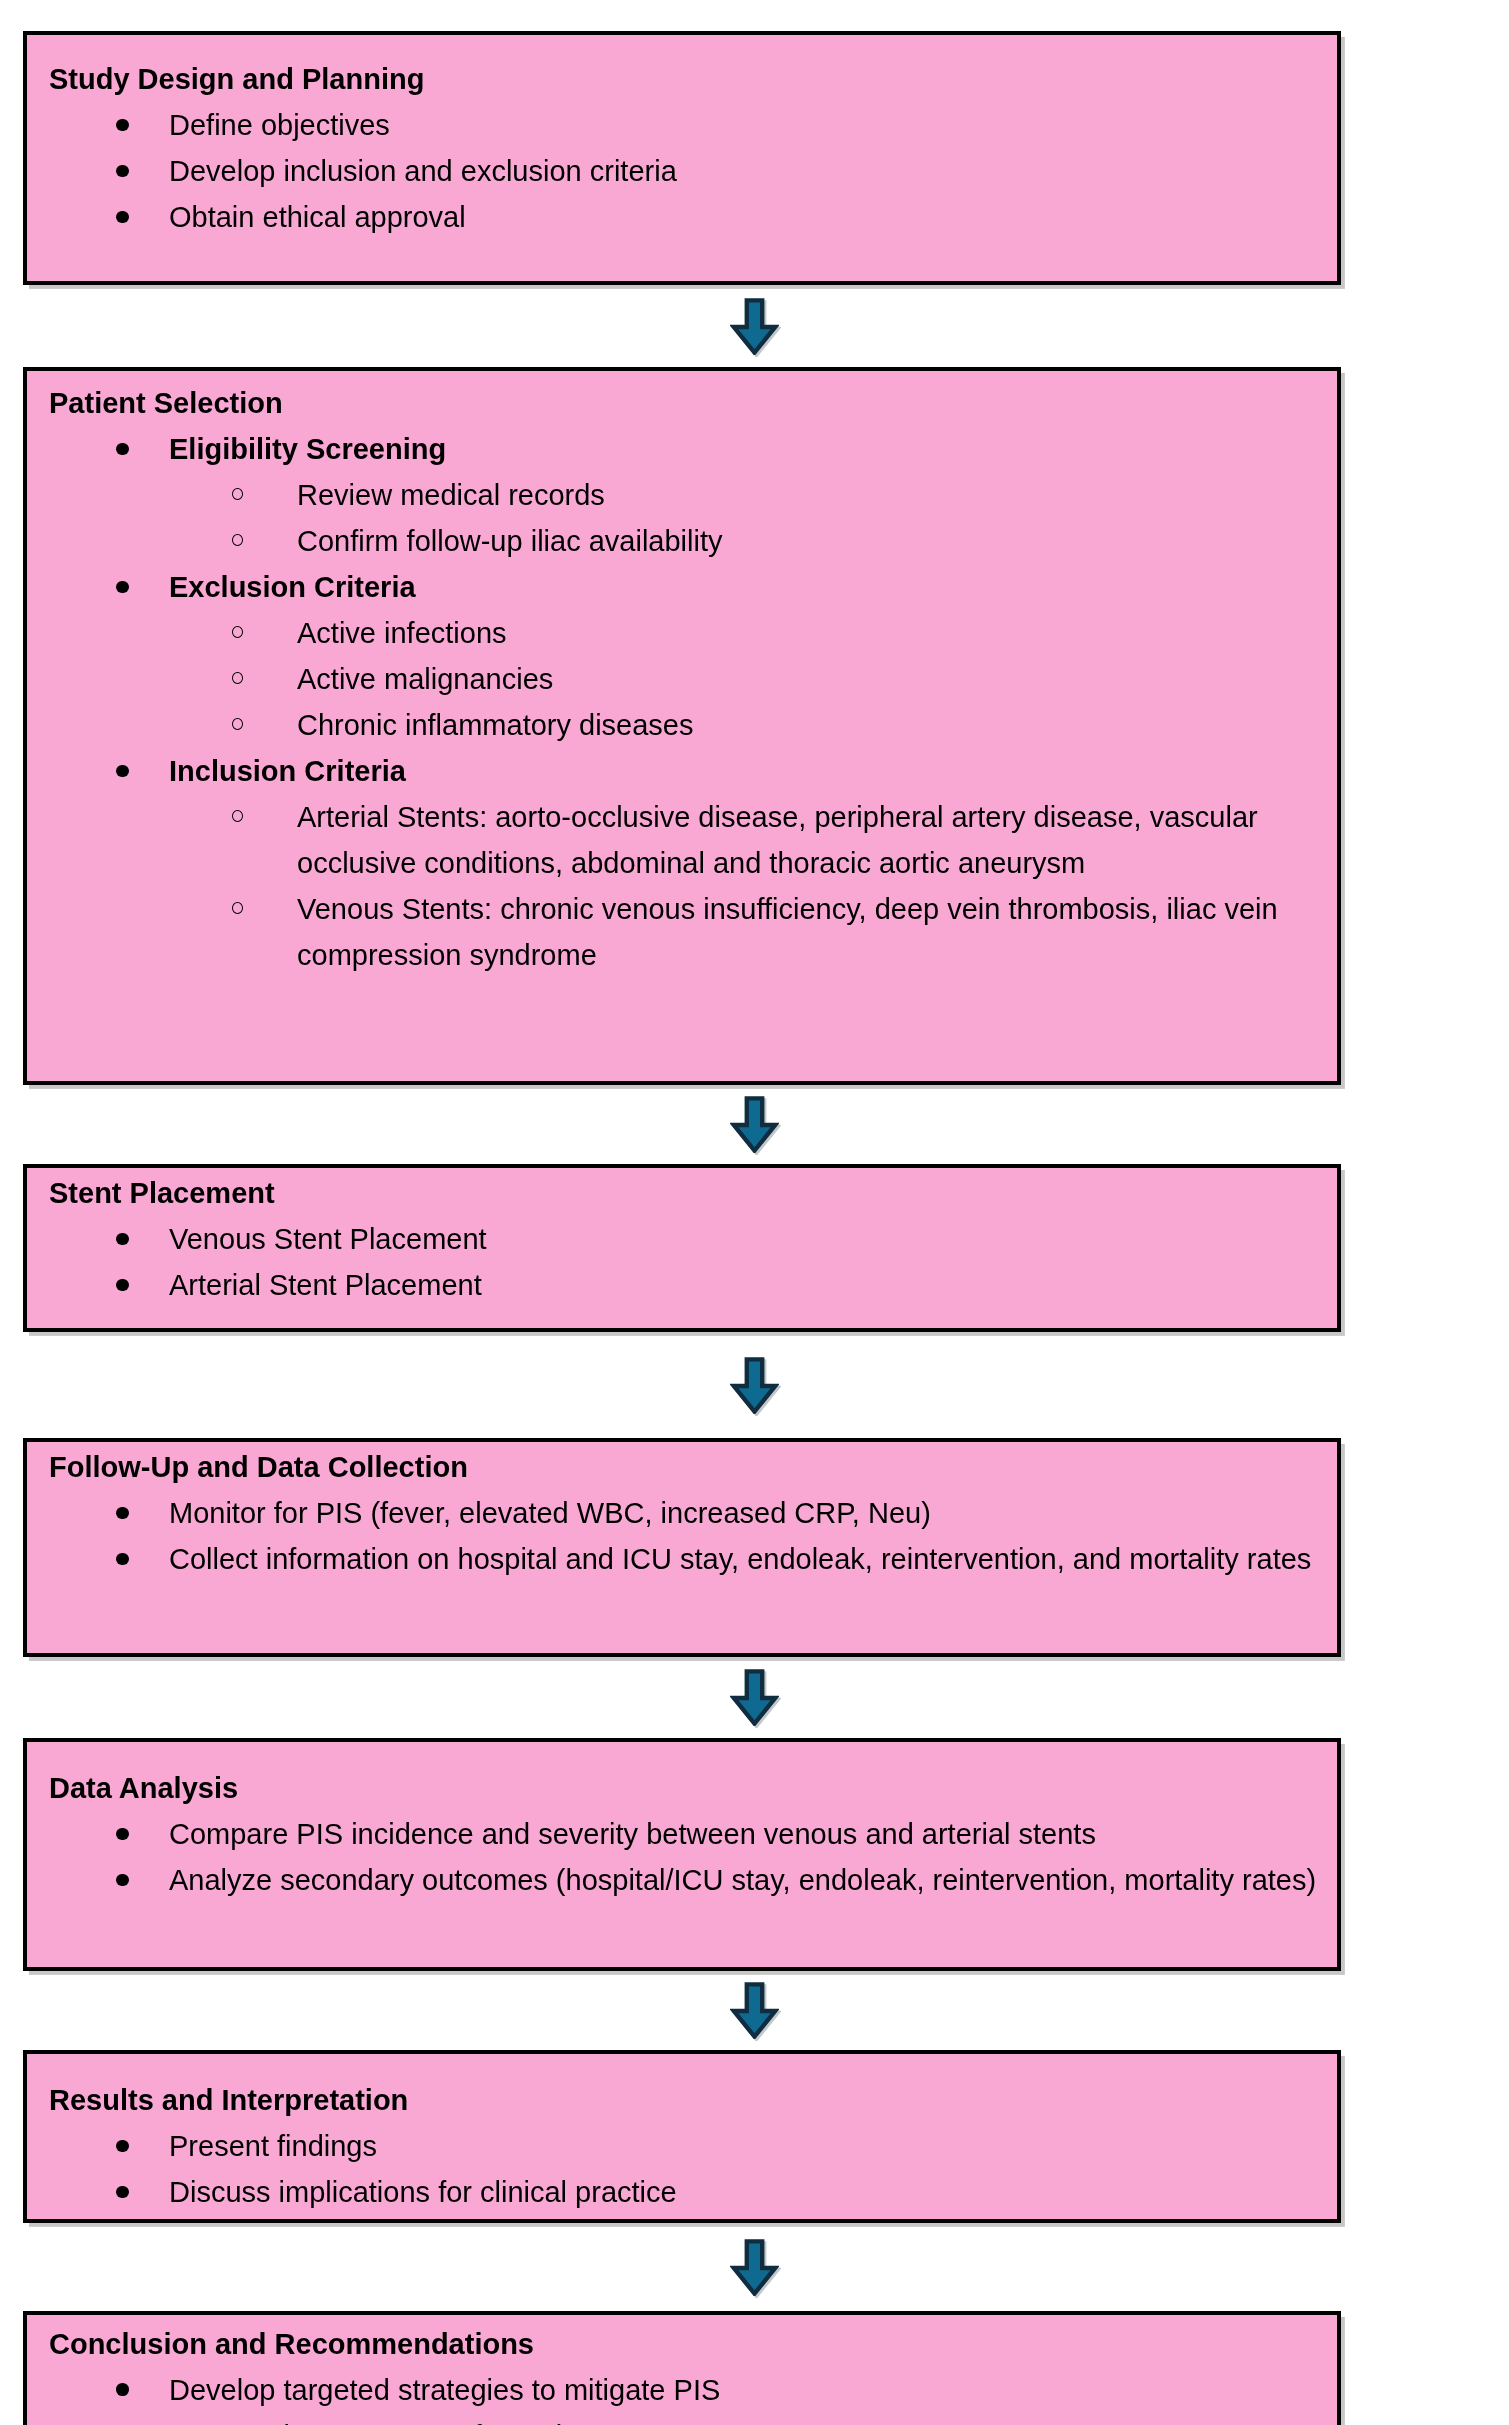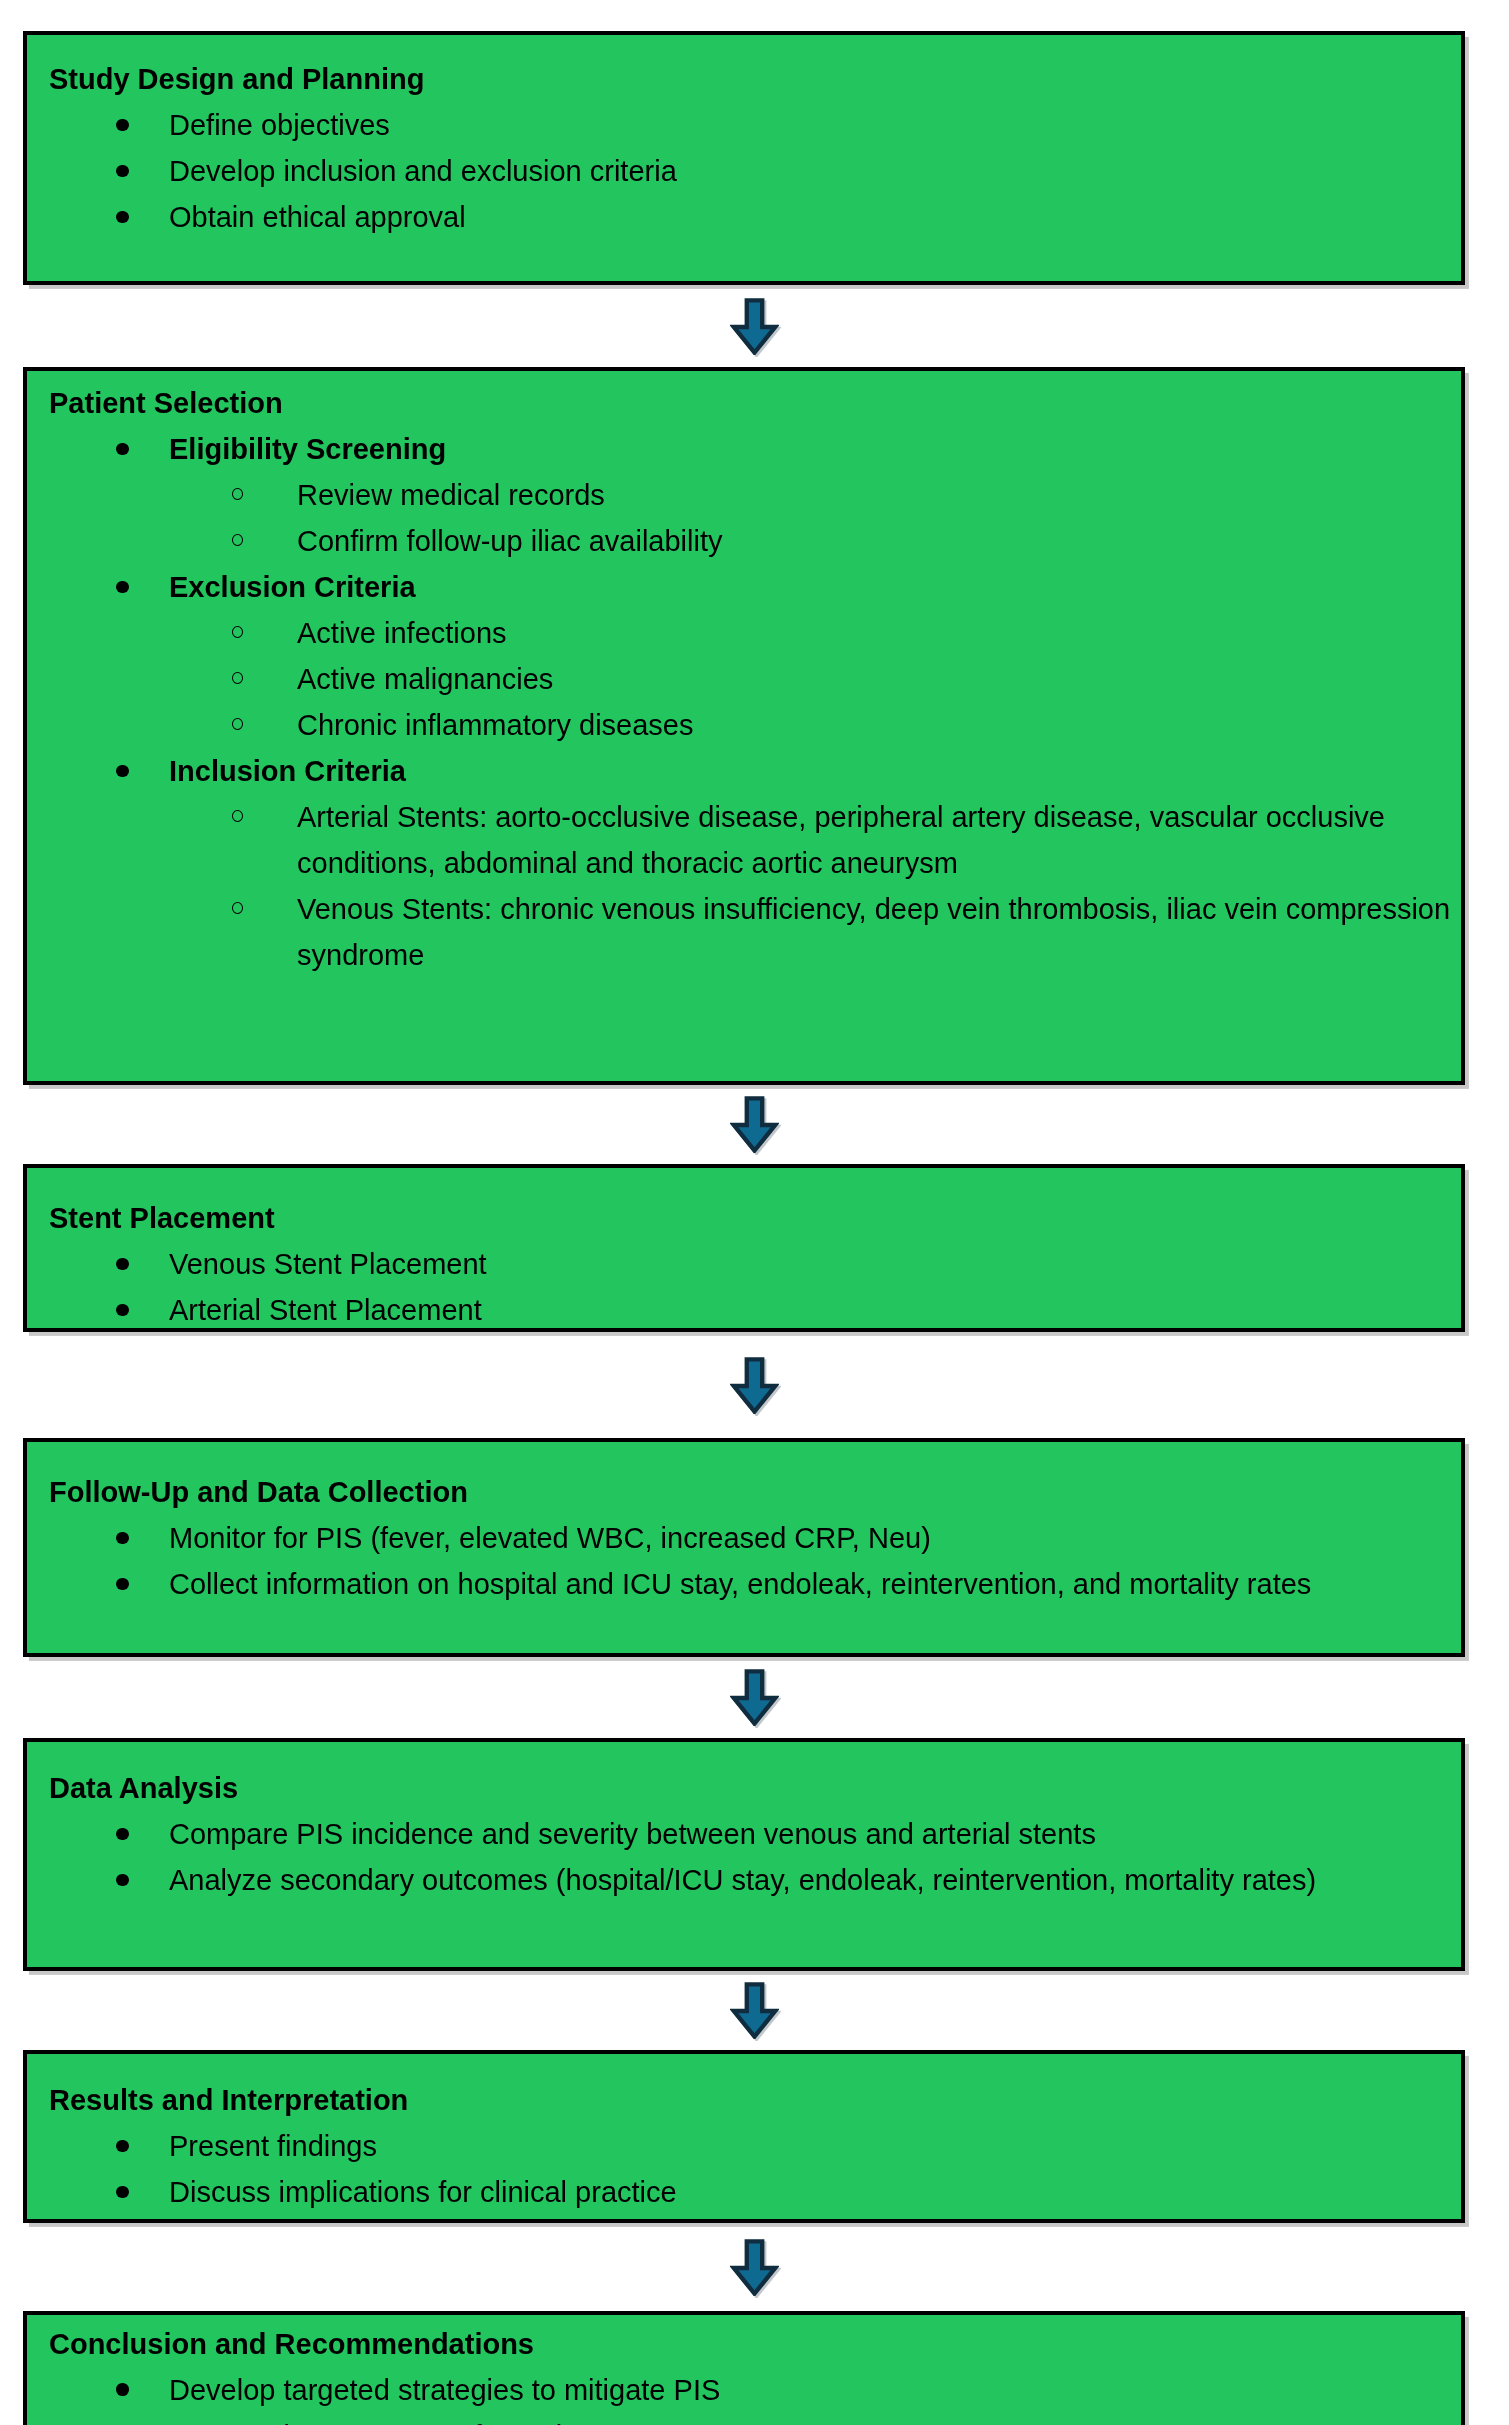--- a/index.html
+++ b/index.html
@@ -4,42 +4,42 @@
 <style>
   html,body{margin:0;padding:0;}
   body{
     width:1509px;height:2539px;background:#ffffff;position:relative;
     font-family:"Liberation Sans",sans-serif;color:#000;
     font-size:29px;line-height:46px;
   }
   .top-spacer{height:31px;}
   .flow{width:1509px;}
   .box{
-    box-sizing:border-box;margin-left:23px;width:1442px;background:#22c55e;
+    box-sizing:border-box;margin-left:23px;width:1318px;background:#f9a8d4;
     border:4.4px solid #000;overflow:hidden;
     box-shadow:4.9px 4.9px 0 -1px rgba(0,0,0,0.22);
   }
   .box h2{margin:0;padding-left:22px;font-size:29px;line-height:46px;font-weight:bold;}
   ul{list-style:none;margin:0;padding:0;}
   .l1 > li{position:relative;padding-left:142px;}
   .l1 > li::before{
     content:"";position:absolute;left:89px;top:16.5px;width:12.6px;height:12.6px;
     border-radius:50%;background:#000;
   }
   .l2 > li{position:relative;padding-left:128px;}
   .l2 > li::before{
     content:"";position:absolute;left:63px;top:16px;width:10.7px;height:11.6px;
     border:1.9px solid #000;border-radius:50%;background:transparent;box-sizing:border-box;
   }
   .b{font-weight:bold;}
   .gap{display:flex;justify-content:center;align-items:center;}
   .gap svg{display:block;filter:drop-shadow(2.4px 2.4px 0 rgba(120,130,140,0.45));}
   .arrow-path{stroke:#102c3f;stroke-width:9;stroke-linejoin:miter;}
   
-  .pt44{padding-top:21.3px}.pt34{padding-top:9px}.pt20{padding-top:27px}
+  .pt44{padding-top:21.3px}.pt34{padding-top:9px}.pt20{padding-top:2px}
   .pt26{padding-top:23px}.pt12{padding-top:5.8px}
 </style>
 </head>
 <body>
 
 <div class="top-spacer"></div>
 
 <div class="flow">
 
   <section class="box pt44" style="height:254px">

